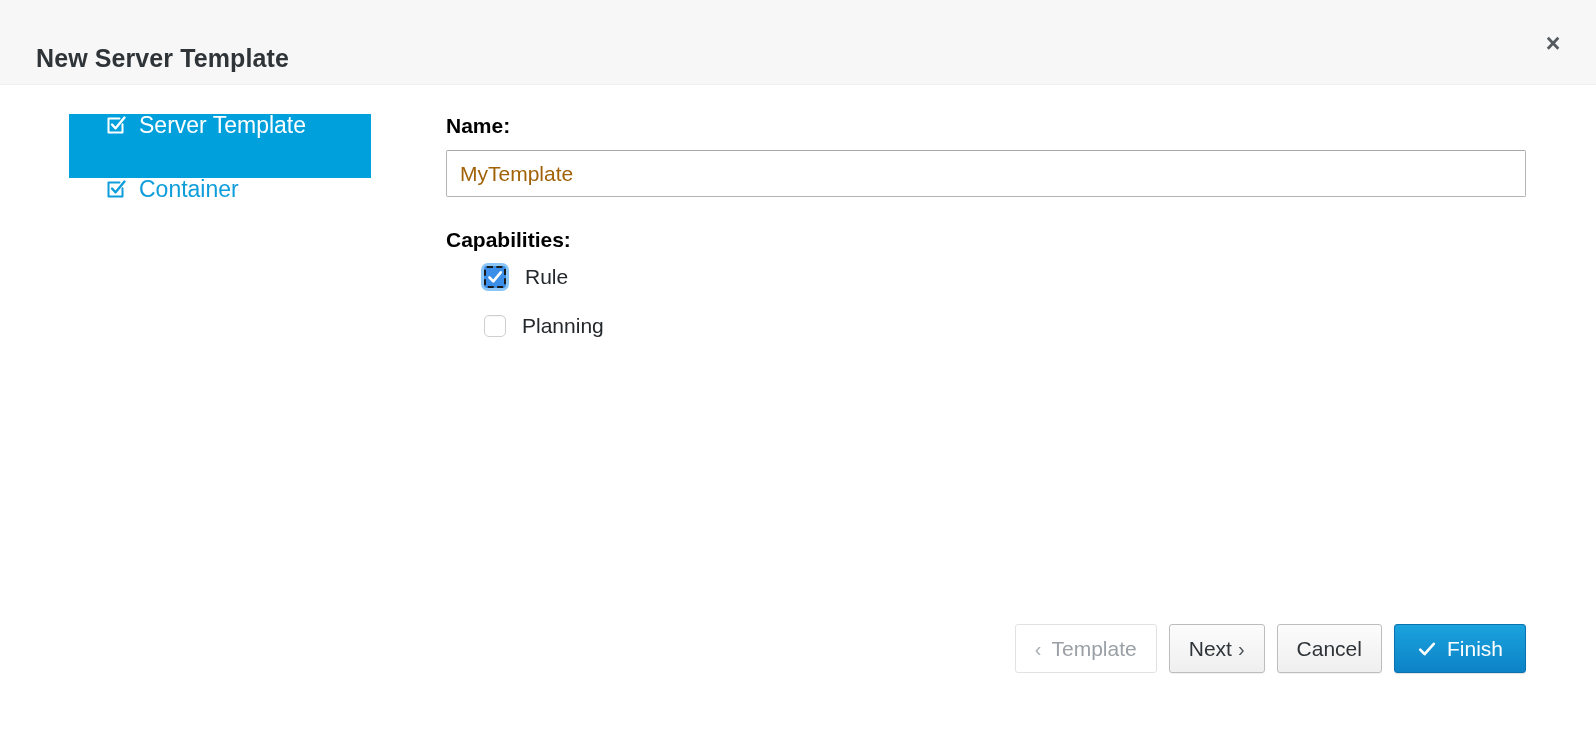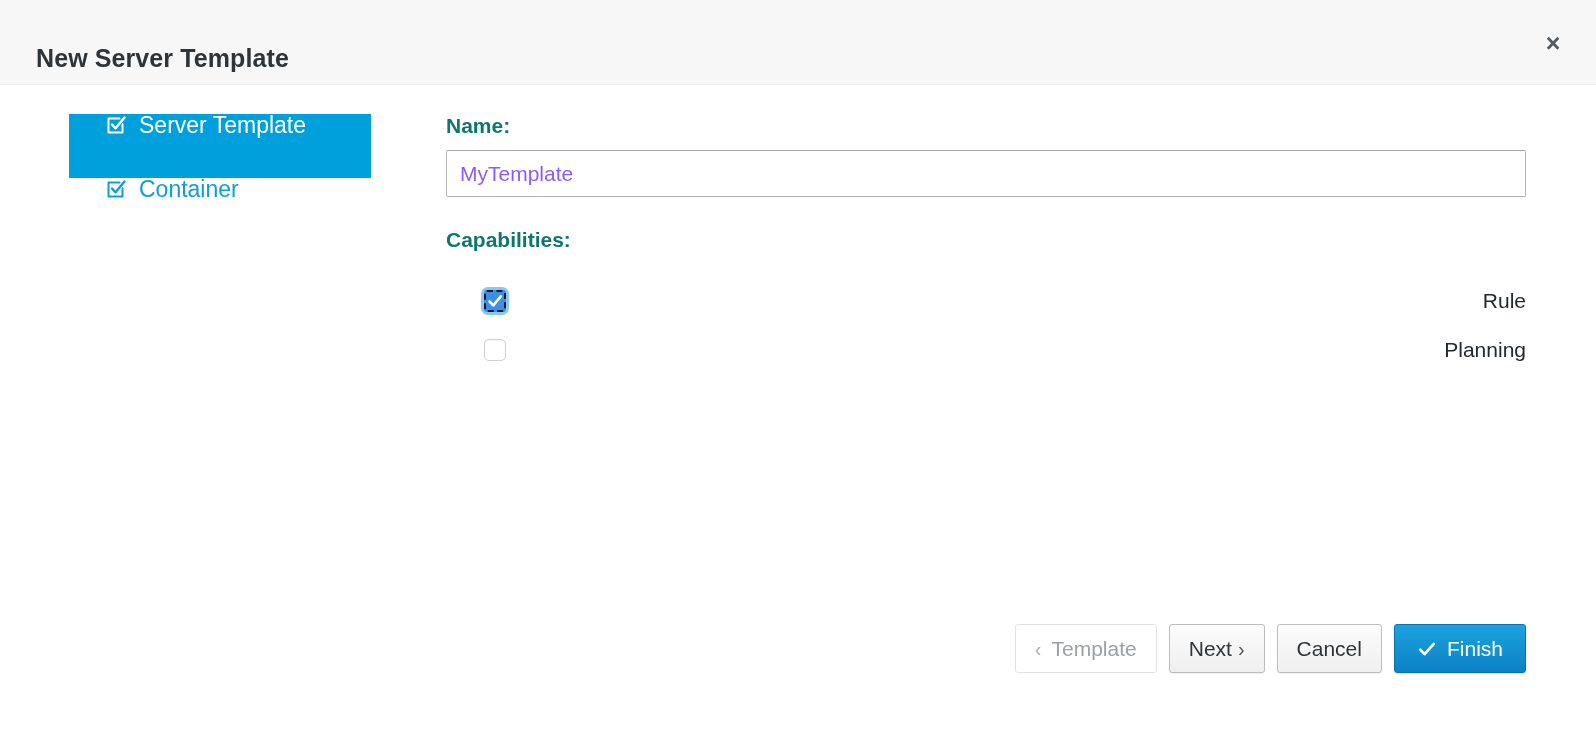--- a/index.html
+++ b/index.html
@@ -96,48 +96,47 @@
   
   .form-area {
     position: absolute;
     left: 446px;
     top: 29px;
     right: 70px;
   }
   .field-label {
     font-size: 21px;
     font-weight: bold;
-    color: #0f766e;
+    color: #000000;
     display: block;
   }
   .name-label { margin-bottom: 12px; }
 
   .name-input {
     display: block;
     width: 1080px;
     height: 47px;
     border: 1px solid #b4b4b4;
     border-top-color: #a8a8a8;
     border-radius: 2px;
     background: #ffffff;
     padding: 0 13px;
     font-family: "Liberation Sans", sans-serif;
     font-size: 21px;
-    color: #8b5cf6;
+    color: #a16207;
     outline: none;
   }
 
-  .capabilities-label { margin-top: 31px; margin-bottom: 24px; }
+  .capabilities-label { margin-top: 31px; }
 
   .capability-row {
     display: flex;
     align-items: center;
     height: 49px;
     padding-left: 38px;
-    justify-content: space-between;
   }
   .capability-label {
     font-size: 21px;
     color: #23282c;
     margin-left: 16px;
     line-height: 1;
     user-select: none;
     cursor: default;
   }
 

